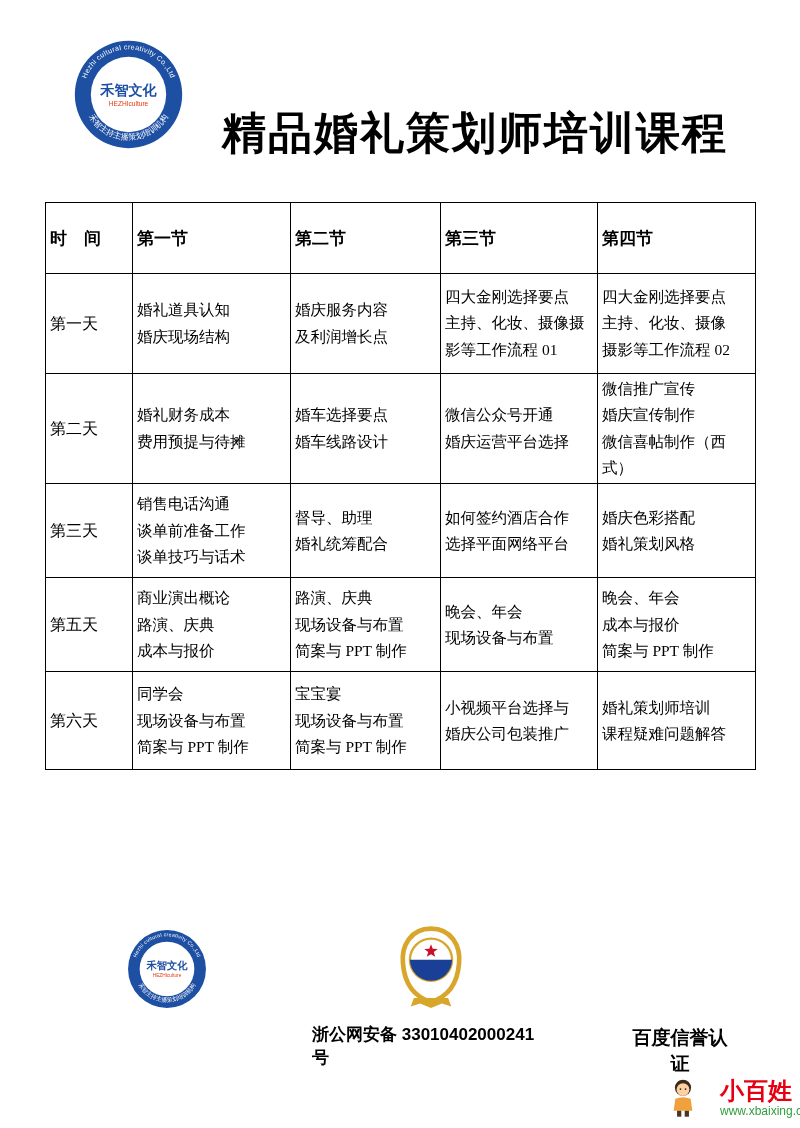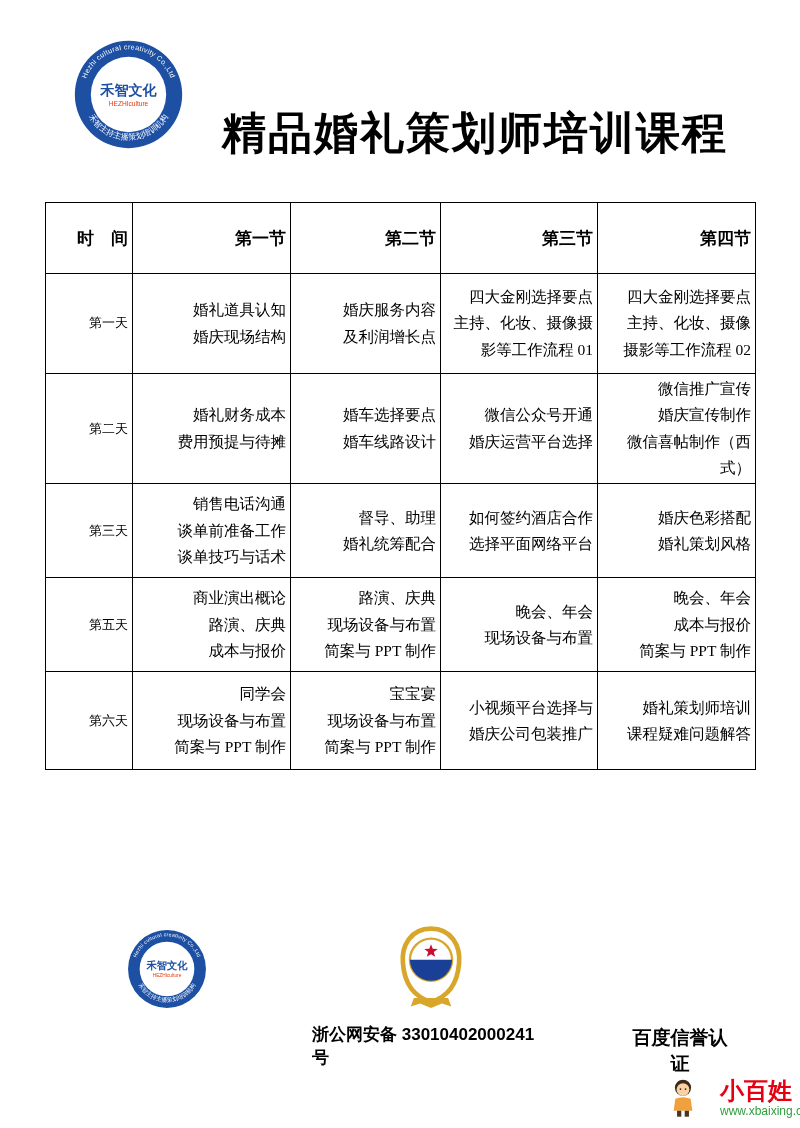--- a/index.html
+++ b/index.html
@@ -23,29 +23,29 @@
     font-size:44px;font-weight:900;letter-spacing:2px;color:#000;
     font-family:"Liberation Serif", serif;white-space:nowrap;margin-top:20px;
   }
 
   
   table.schedule{
     position:absolute;left:45px;top:202px;width:710px;
     border-collapse:collapse;table-layout:fixed;
   }
   .schedule th,.schedule td{
-    border:1px solid #000;text-align:right;vertical-align:middle;
+    border:1px solid #000;text-align:left;vertical-align:middle;
     white-space:pre-line;color:#000;padding:2px 4px;
   }
   .schedule th{
     height:66px;font-size:17px;font-weight:bold;
     font-family:"Liberation Sans",sans-serif;
   }
   .schedule td{font-size:15.5px;line-height:1.7;font-family:"Liberation Serif",serif;}
-  .schedule td.day{font-size:13px;}
+  .schedule td.day{font-size:16px;}
   .schedule tbody tr:nth-child(1){height:100px;}
   .schedule tbody tr:nth-child(2){height:94px;}
   .schedule tbody tr:nth-child(3){height:94px;}
   .schedule tbody tr:nth-child(4){height:94px;}
   .schedule tbody tr:nth-child(5){height:98px;}
   .schedule tbody tr:nth-child(6){height:94px;}
 
   
   .logo-footer{left:126px;top:928px;width:82px;height:82px;}
   .badge{position:absolute;left:392px;top:920px;width:78px;height:92px;}

